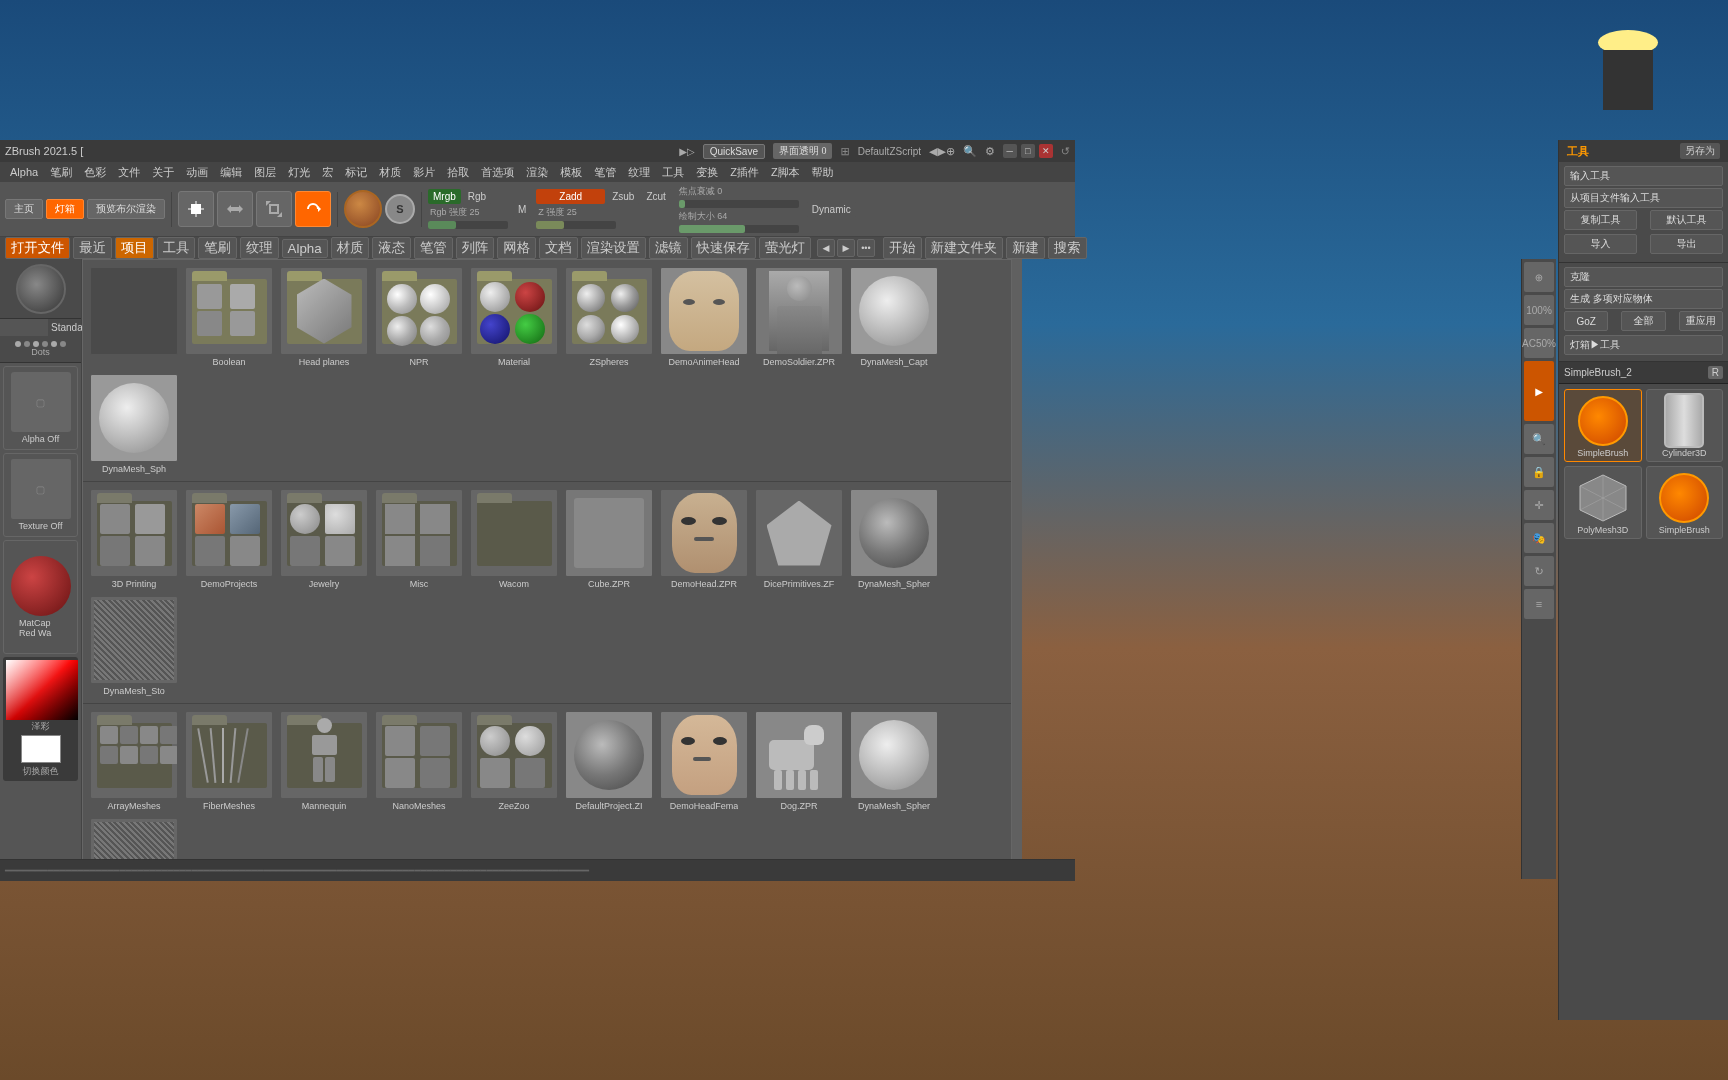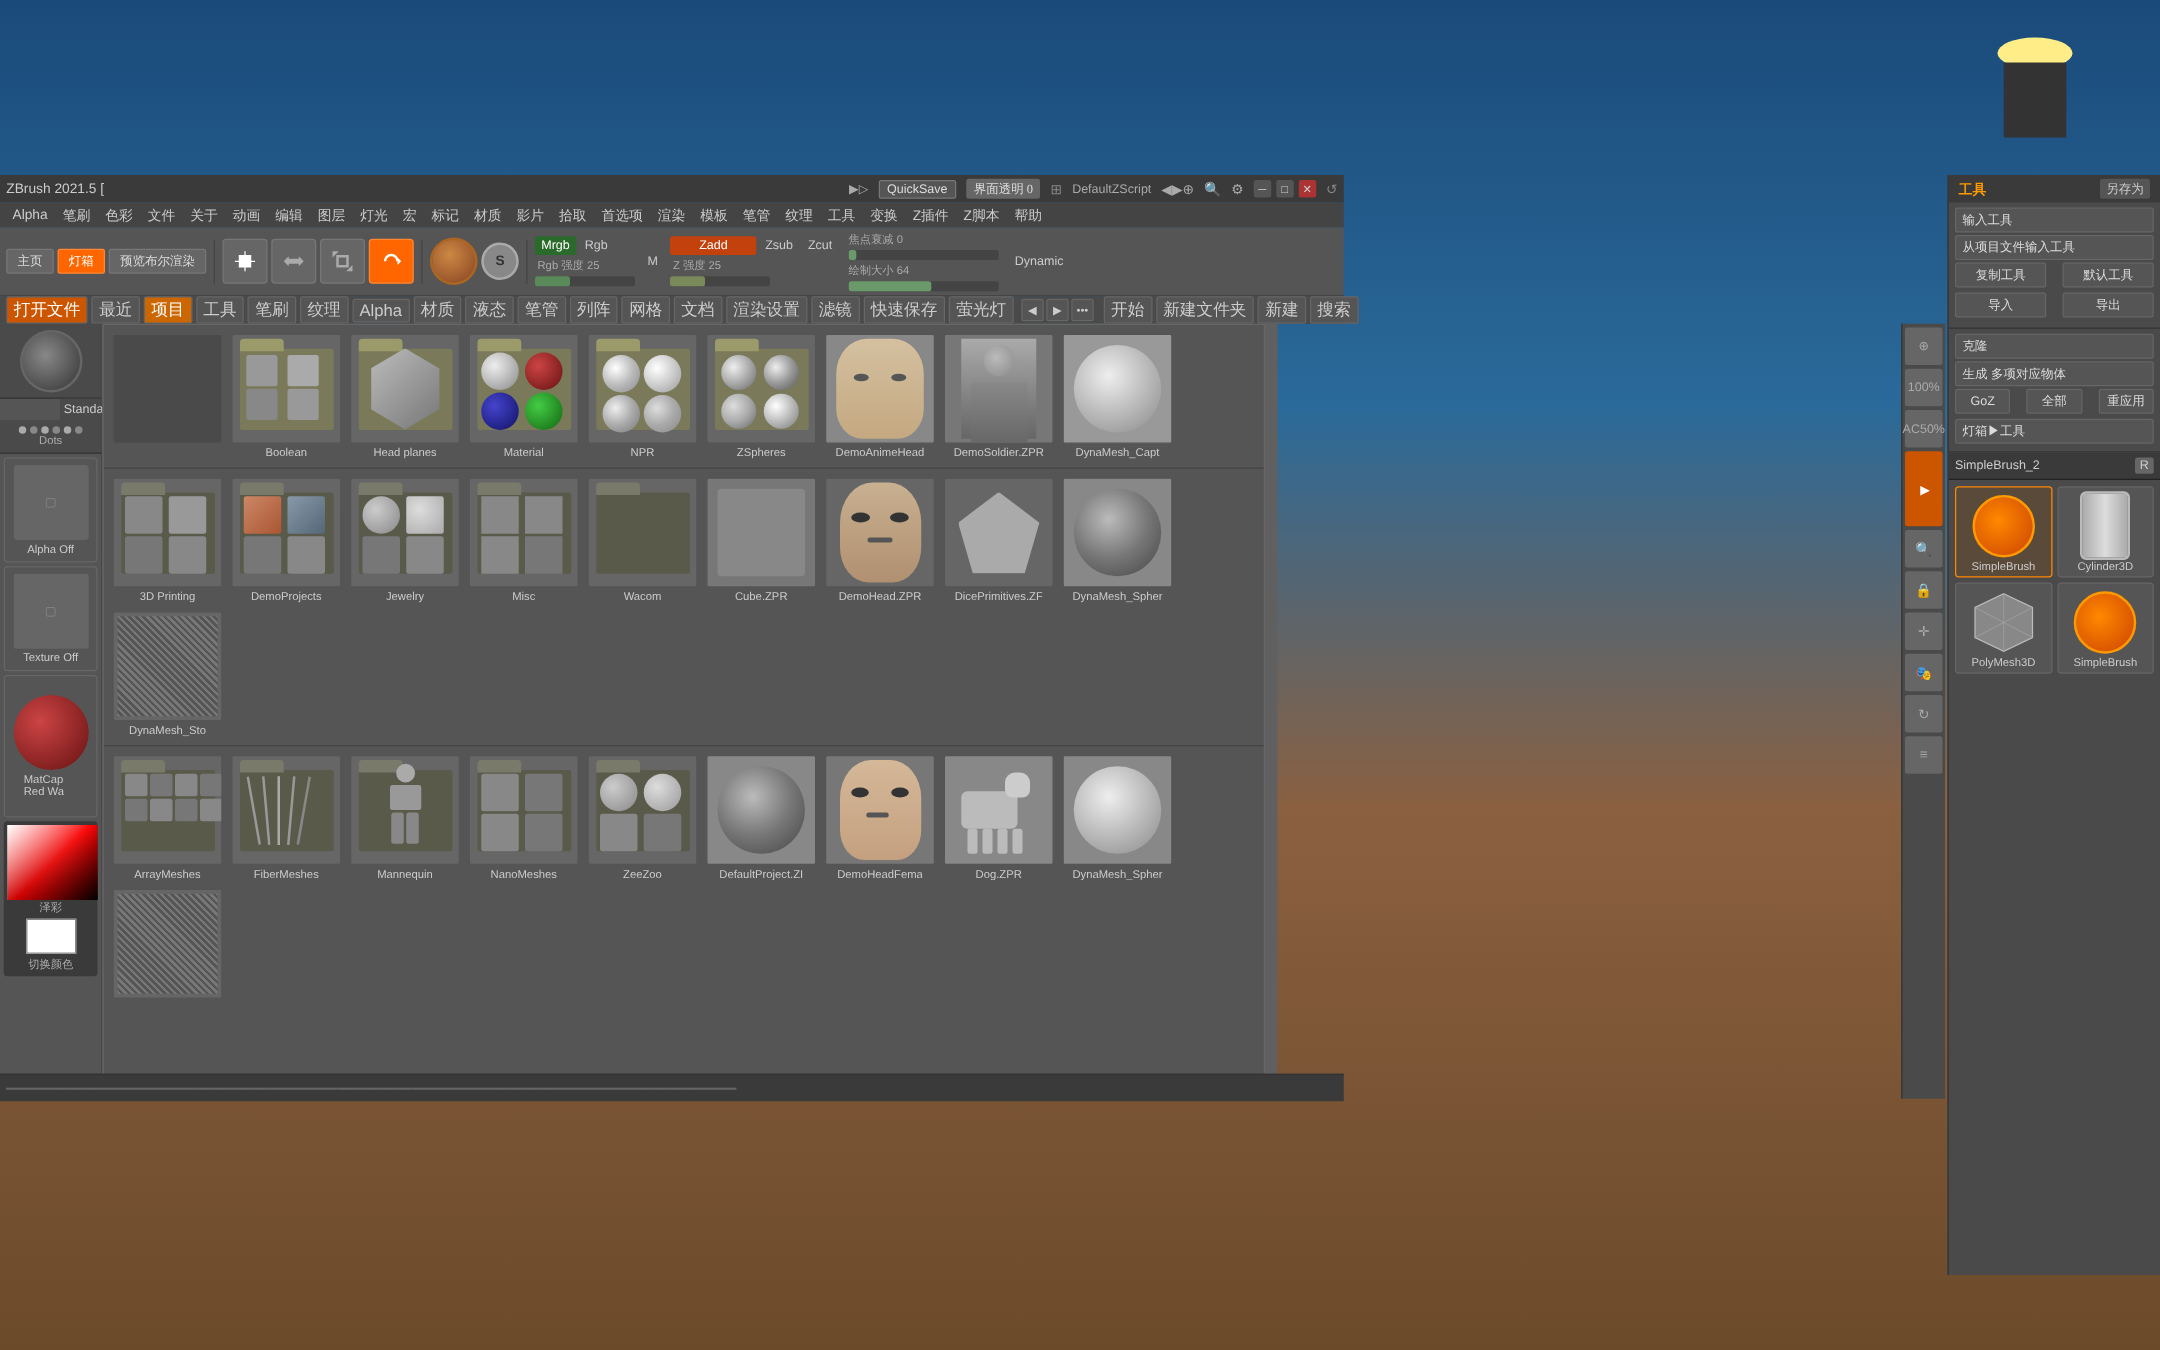--- a/index.html
+++ b/index.html
@@ -892,43 +892,43 @@
               <div style="width:55px;height:65px;background:linear-gradient(135deg,#bbb,#999,#777);clip-path:polygon(50% 0%, 100% 25%, 100% 75%, 50% 100%, 0% 75%, 0% 25%);"></div>
             </div>
           </div>
         </div>
         <span class="item-label">Head planes</span>
       </div>
 
       <div class="grid-item">
         <div class="item-thumb">
           <div class="thumb-folder">
+            <div style="padding:5px;display:grid;grid-template-columns:1fr 1fr;gap:2px;">
+              <div style="width:30px;height:30px;background:radial-gradient(circle at 35% 35%, #fff, #bbb, #888);border-radius:50%;"></div>
+              <div style="width:30px;height:30px;background:radial-gradient(circle at 35% 35%, #fff, #ccc, #999);border-radius:50%;"></div>
+              <div style="width:30px;height:30px;background:radial-gradient(circle at 35% 35%, #eee, #aaa, #777);border-radius:50%;"></div>
+              <div style="width:30px;height:30px;background:radial-gradient(circle at 35% 35%, #ddd, #aaa, #888);border-radius:50%;"></div>
+            </div>
+          </div>
+        </div>
+        <span class="item-label">NPR</span>
+      </div>
+
+      <div class="grid-item">
+        <div class="item-thumb">
+          <div class="thumb-folder">
             <div style="padding:3px;display:grid;grid-template-columns:1fr 1fr;gap:2px;">
               <div style="width:30px;height:30px;background:radial-gradient(circle at 35% 35%, #eee, #888);border-radius:50%;"></div>
               <div style="width:30px;height:30px;background:radial-gradient(circle at 35% 35%, #cc4444, #661111);border-radius:50%;"></div>
               <div style="width:30px;height:30px;background:radial-gradient(circle at 35% 35%, #4444cc, #111166);border-radius:50%;"></div>
               <div style="width:30px;height:30px;background:radial-gradient(circle at 35% 35%, #44cc44, #116611);border-radius:50%;"></div>
             </div>
           </div>
         </div>
         <span class="item-label">Material</span>
-      </div>
-
-      <div class="grid-item">
-        <div class="item-thumb">
-          <div class="thumb-folder">
-            <div style="padding:5px;display:grid;grid-template-columns:1fr 1fr;gap:2px;">
-              <div style="width:30px;height:30px;background:radial-gradient(circle at 35% 35%, #fff, #bbb, #888);border-radius:50%;"></div>
-              <div style="width:30px;height:30px;background:radial-gradient(circle at 35% 35%, #fff, #ccc, #999);border-radius:50%;"></div>
-              <div style="width:30px;height:30px;background:radial-gradient(circle at 35% 35%, #eee, #aaa, #777);border-radius:50%;"></div>
-              <div style="width:30px;height:30px;background:radial-gradient(circle at 35% 35%, #ddd, #aaa, #888);border-radius:50%;"></div>
-            </div>
-          </div>
-        </div>
-        <span class="item-label">NPR</span>
       </div>
 
       <div class="grid-item">
         <div class="item-thumb">
           <div class="thumb-folder">
             <div style="padding:5px;display:grid;grid-template-columns:1fr 1fr;gap:3px;">
               <div style="width:28px;height:28px;background:radial-gradient(circle at 35% 35%, #eee, #aaa, #666);border-radius:50%;"></div>
               <div style="width:28px;height:28px;background:radial-gradient(circle at 35% 35%, #eee, #999, #555);border-radius:50%;"></div>
               <div style="width:28px;height:28px;background:radial-gradient(circle at 35% 35%, #ddd, #aaa, #666);border-radius:50%;"></div>
               <div style="width:28px;height:28px;background:radial-gradient(circle at 35% 35%, #fff, #bbb, #777);border-radius:50%;"></div>
@@ -958,20 +958,26 @@
         <span class="item-label">DemoSoldier.ZPR</span>
       </div>
 
       <div class="grid-item">
         <div class="item-thumb" style="background:#999;">
           <div class="thumb-sphere-light"></div>
         </div>
         <span class="item-label">DynaMesh_Capt</span>
       </div>
 
+      <div class="grid-item">
+        <div class="item-thumb" style="background:#999;">
+          <div class="thumb-sphere-light"></div>
+        </div>
+        <span class="item-label">DynaMesh_Sph</span>
+      </div>
     </div>
 
     <div style="display:flex;flex-wrap:wrap;gap:3px;padding:5px;border-bottom:1px solid #444;">
 
       <div class="grid-item">
         <div class="item-thumb">
           <div class="thumb-folder-dark">
             <div style="padding:3px;display:grid;grid-template-columns:1fr 1fr;gap:2px;">
               <div style="width:30px;height:30px;background:#888;border-radius:2px;"></div>
               <div style="width:30px;height:30px;background:#999;border-radius:2px;"></div>

